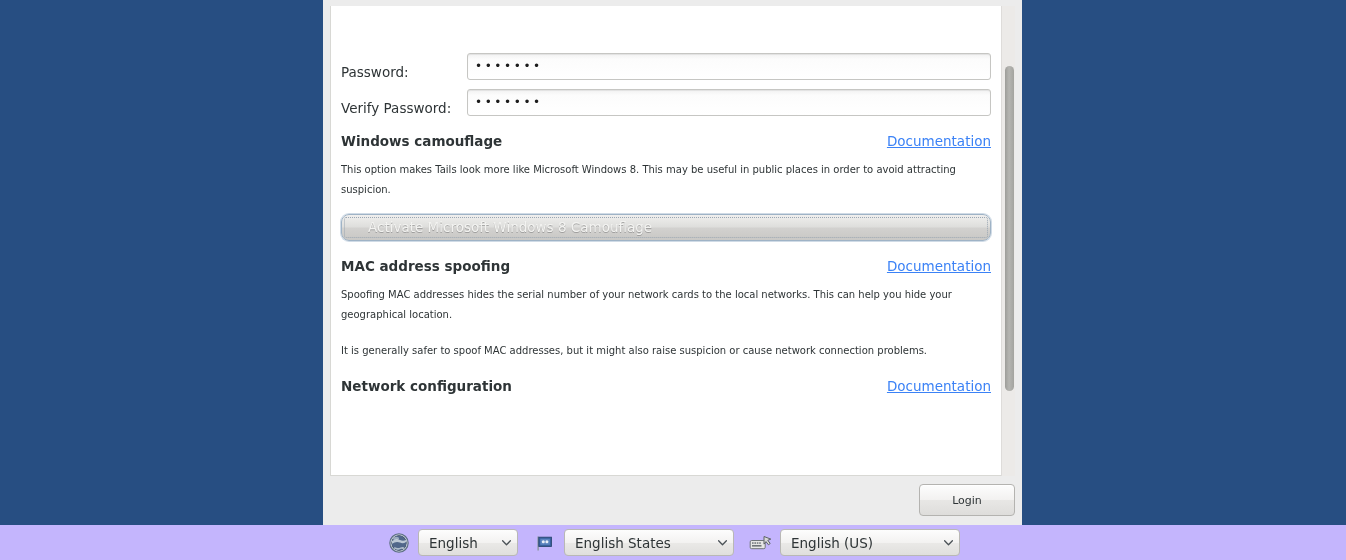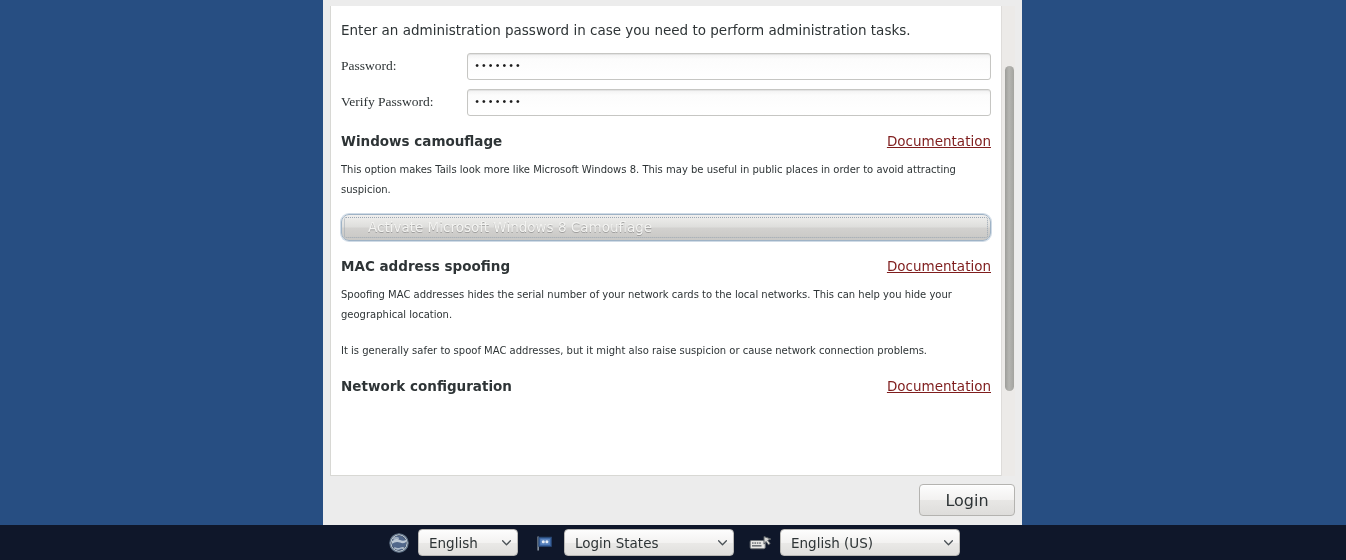--- a/index.html
+++ b/index.html
@@ -73,23 +73,22 @@
     margin: 0;
     padding-top: 14px;
     font-size: 13.5px;
     line-height: 20.5px;
     color: #2e3436;
   }
 
   
   .pwd-row {
     display: flex;
-    align-items: center;
+    align-items: flex-end;
     margin-top: 9px;
-    font-family: Liberation Serif, serif;
   }
   .pwd-row.first { margin-top: 12px; }
   .pwd-label {
     width: 126px;
     flex: 0 0 126px;
     font-size: 13.5px;
     color: #2e3436;
     white-space: nowrap;
   }
   .pwd-field {
@@ -116,21 +115,21 @@
     justify-content: space-between;
     margin-top: 17px;
   }
   .section-title {
     font-weight: bold;
     font-size: 13.5px;
     color: #2e3436;
   }
   .doc-link {
     font-size: 13.5px;
-    color: #7f1d1d;
+    color: #3b82f6;
     text-decoration: underline;
     cursor: pointer;
     white-space: nowrap;
   }
 
   .section-desc {
     margin: 0;
     padding-top: 11px;
     font-size: 10px;
     line-height: 20.5px;
@@ -203,38 +202,38 @@
     justify-content: flex-end;
     align-items: center;
   }
   .btn-login {
     width: 96px;
     height: 32px;
     background: linear-gradient(to bottom, #fdfdfd 0%, #f2f1f0 50%, #e8e7e5 51%, #dedddb 100%);
     border: 1px solid #b4b3b0;
     border-radius: 4px;
     font-family: inherit;
-    font-size: 16px;
+    font-size: 11px;
     color: #2e3436;
     cursor: pointer;
     box-shadow: 0 1px 0 rgba(255,255,255,0.8) inset;
   }
 
   
   .statusbar {
     position: absolute;
     left: 0;
     top: 525px;
     width: 1346px;
     height: 35px;
     display: flex;
     align-items: center;
     justify-content: center;
     gap: 0px;
-    background: #0f172a;
+    background: #c4b5fd;
   }
   .sb-group {
     display: flex;
     align-items: center;
   }
   .sb-icon {
     width: 26px;
     height: 26px;
     display: flex;
     align-items: center;
@@ -281,21 +280,21 @@
 <div class="desktop-left"></div>
 <div class="desktop-right"></div>
 <div class="desktop-bottom"></div>
 
 <div class="greeter">
 
   <div class="scroll-viewport">
     <div class="scroll-inner">
 
       <p class="intro">
-        <span>Enter an administration password in case you need to perform administration tasks.</span><br>
+        <br>
       </p>
 
       <div class="pwd-row first">
         <div class="pwd-label">Password:</div>
         <div class="pwd-field">•••••••</div>
       </div>
 
       <div class="pwd-row">
         <div class="pwd-label">Verify Password:</div>
         <div class="pwd-field">•••••••</div>
@@ -362,21 +361,21 @@
     <span class="sb-icon second">
       <svg width="22" height="22" viewBox="0 0 22 22">
         <rect x="3.4" y="4.5" width="1.5" height="14" fill="#8f9aa6"></rect>
         <rect x="4.8" y="5.2" width="12.6" height="9.2" fill="#3a63a0" stroke="#27456f" stroke-width="0.9"></rect>
         <rect x="6.3" y="6.8" width="9.6" height="6" fill="#5d86c0"></rect>
         <circle cx="9.3" cy="9.8" r="1.5" fill="#e8eef6"></circle>
         <circle cx="12.9" cy="9.8" r="1.5" fill="#e8eef6"></circle>
       </svg>
     </span>
     <div class="combo combo-country">
-      <span class="combo-label">Login States</span>
+      <span class="combo-label">English States</span>
       <span class="arrow">
         <svg width="9" height="6" viewBox="0 0 9 6">
             <path d="M0.6 0.8 L4.5 4.8 L8.4 0.8" fill="none" stroke="#4b5257" stroke-width="1.3" stroke-linecap="round" stroke-linejoin="round"></path>
           </svg>
       </span>
     </div>
   </div>
 
   <div class="sb-group">
     <span class="sb-icon third">

